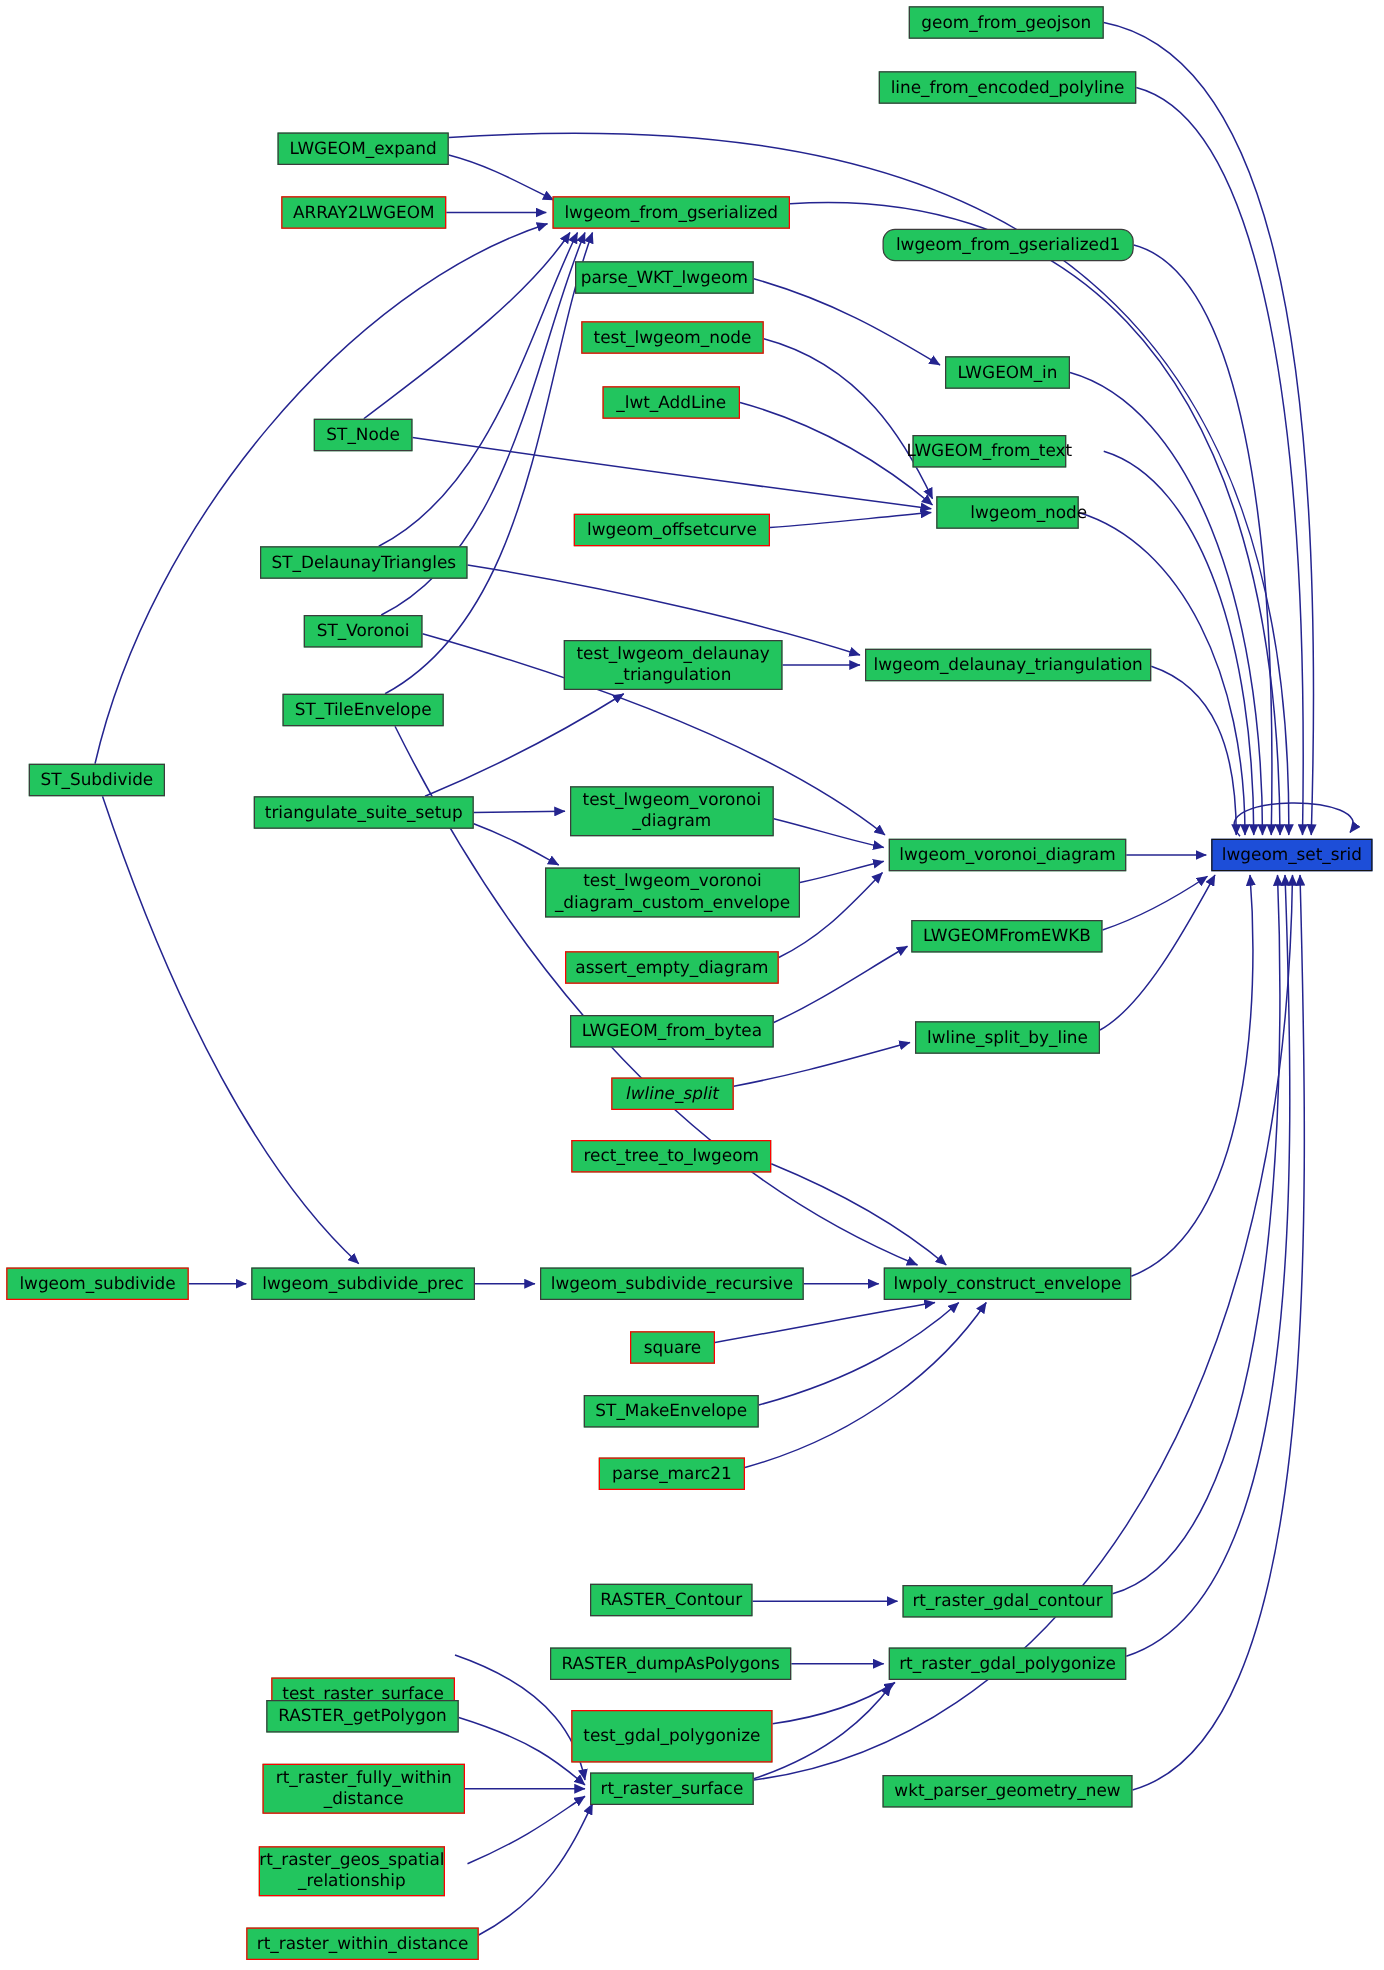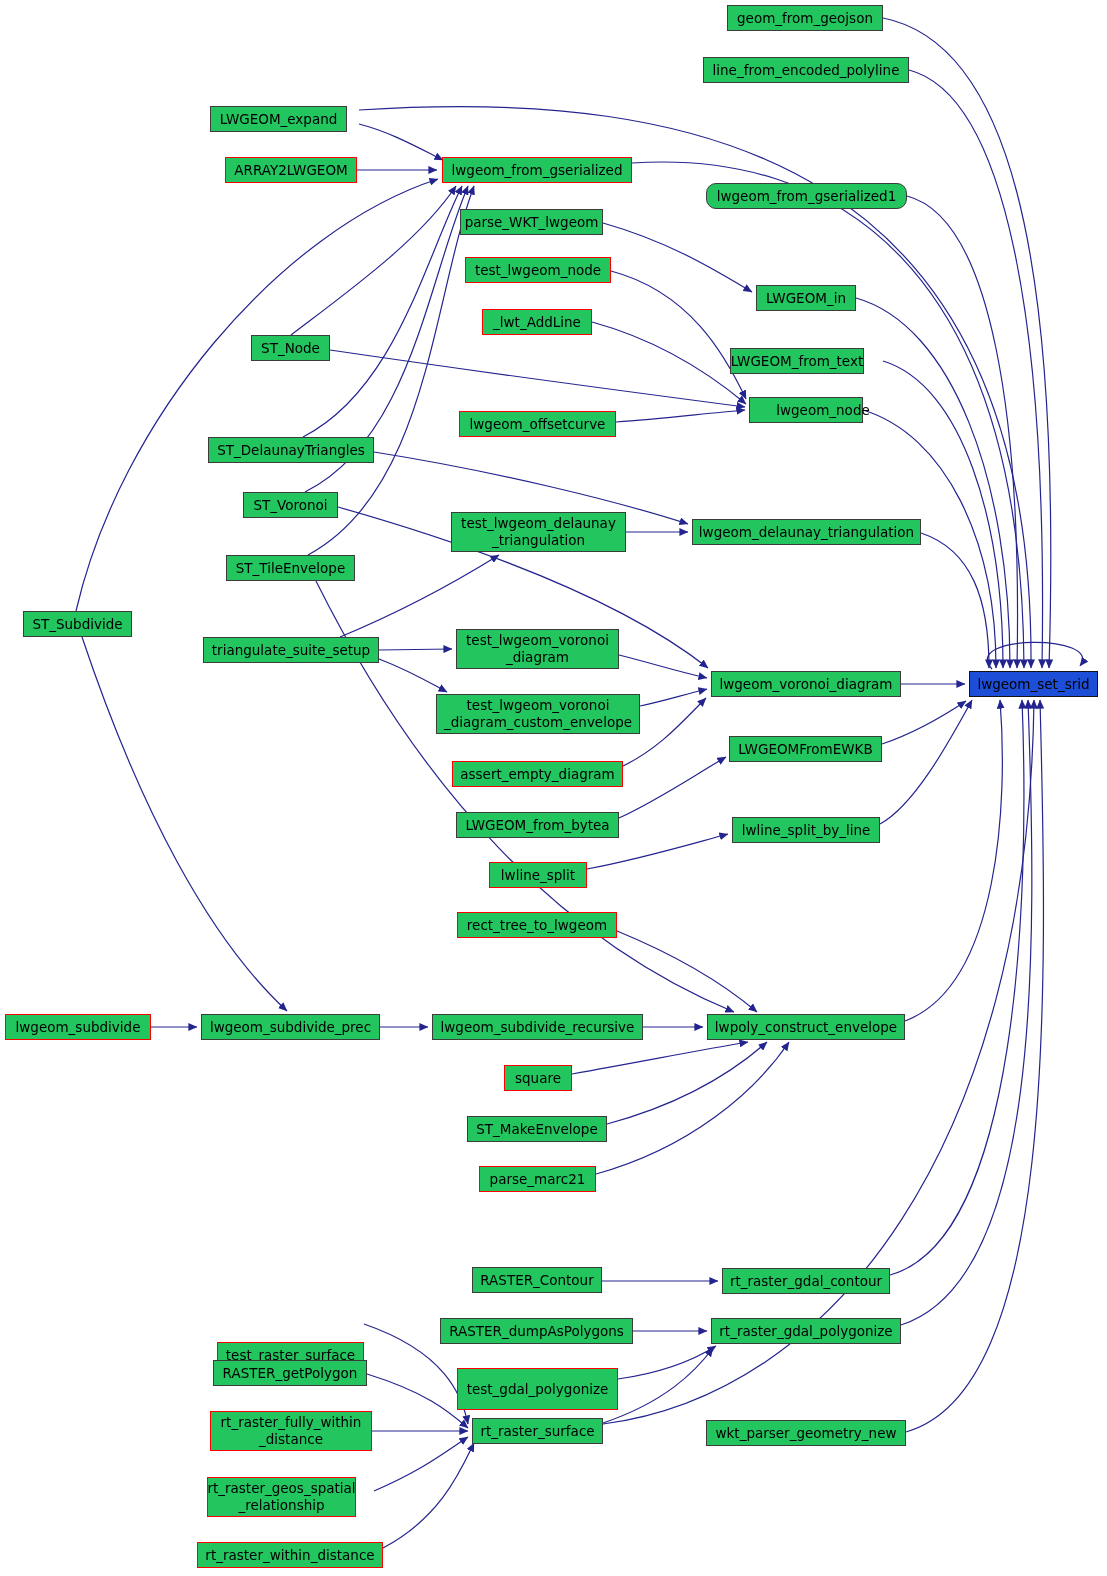--- a/index.html
+++ b/index.html
@@ -96,29 +96,29 @@
         <path d="M 364 1324 C 445 1352 462 1395 468 1424" fill="none" stroke="#24248f" stroke-width="1.2" marker-end="url(#arrow)"></path>
         <path d="M 367 1374 C 425 1392 447 1410 468 1428" fill="none" stroke="#24248f" stroke-width="1.2" marker-end="url(#arrow)"></path>
         <path d="M 372 1431 L 468 1431" fill="none" stroke="#24248f" stroke-width="1.2" marker-end="url(#arrow)"></path>
         <path d="M 374 1491 C 423 1470 445 1452 468 1437" fill="none" stroke="#24248f" stroke-width="1.2" marker-end="url(#arrow)"></path>
         <path d="M 383 1548 C 440 1518 460 1472 474 1443" fill="none" stroke="#24248f" stroke-width="1.2" marker-end="url(#arrow)"></path>
       </g>
   </svg>
   <div id="nodes">
       <div class="node" style="left: 727px; top: 5px; width: 156px; height: 26px;">geom_from_geojson</div>
       <div class="node" style="left: 703px; top: 57px; width: 206px; height: 26px;">line_from_encoded_polyline</div>
-      <div class="node" style="left: 210px; top: 106px; width: 137px; height: 26px;">LWGEOM_expand</div>
+      <div class="node" style="left: 222px; top: 106px; width: 137px; height: 26px;">LWGEOM_expand</div>
       <div class="node red" style="left: 225px; top: 157px; width: 132px; height: 26px;">ARRAY2LWGEOM</div>
       <div class="node red" style="left: 442px; top: 157px; width: 190px; height: 26px;">lwgeom_from_gserialized</div>
       <div class="node" style="left: 706px; top: 183px; width: 201px; height: 26px; border-radius: 10px;">lwgeom_from_gserialized1</div>
       <div class="node" style="left: 460px; top: 209px; width: 143px; height: 26px;">parse_WKT_lwgeom</div>
       <div class="node red" style="left: 465px; top: 257px; width: 146px; height: 26px;">test_lwgeom_node</div>
       <div class="node" style="left: 756px; top: 285px; width: 100px; height: 26px;">LWGEOM_in</div>
       <div class="node red" style="left: 482px; top: 309px; width: 110px; height: 26px; text-align: center;">_lwt_AddLine</div>
-      <div class="node" style="left: 730px; top: 348px; width: 134px; height: 26px;">LWGEOM_from_text</div>
+      <div class="node" style="left: 730px; top: 348px; width: 123px; height: 26px;">LWGEOM_from_text</div>
       <div class="node" style="left: 251px; top: 335px; width: 79px; height: 26px;">ST_Node</div>
       <div class="node" style="left: 749px; top: 397px; width: 114px; height: 26px; padding-left: 38px;">lwgeom_node</div>
       <div class="node red" style="left: 459px; top: 411px; width: 157px; height: 26px;">lwgeom_offsetcurve</div>
       <div class="node" style="left: 208px; top: 437px; width: 166px; height: 26px;">ST_DelaunayTriangles</div>
       <div class="node" style="left: 243px; top: 492px; width: 95px; height: 26px;">ST_Voronoi</div>
       <div class="node" style="left: 451px; top: 512px; width: 175px; height: 40px;">test_lwgeom_delaunay
 _triangulation</div>
       <div class="node" style="left: 692px; top: 519px; width: 229px; height: 26px;">lwgeom_delaunay_triangulation</div>
       <div class="node" style="left: 226px; top: 555px; width: 129px; height: 26px;">ST_TileEnvelope</div>
       <div class="node" style="left: 23px; top: 611px; width: 109px; height: 26px;">ST_Subdivide</div>
@@ -126,21 +126,21 @@
       <div class="node" style="left: 456px; top: 629px; width: 163px; height: 40px;">test_lwgeom_voronoi
 _diagram</div>
       <div class="node" style="left: 436px; top: 694px; width: 204px; height: 40px;">test_lwgeom_voronoi
 _diagram_custom_envelope</div>
       <div class="node" style="left: 711px; top: 671px; width: 190px; height: 26px;">lwgeom_voronoi_diagram</div>
       <div class="node target" style="left: 969px; top: 671px; width: 129px; height: 26px;">lwgeom_set_srid</div>
       <div class="node" style="left: 729px; top: 736px; width: 153px; height: 26px;">LWGEOMFromEWKB</div>
       <div class="node red" style="left: 452px; top: 761px; width: 171px; height: 26px;">assert_empty_diagram</div>
       <div class="node" style="left: 456px; top: 812px; width: 163px; height: 26px;">LWGEOM_from_bytea</div>
       <div class="node" style="left: 732px; top: 817px; width: 148px; height: 26px;">lwline_split_by_line</div>
-      <div class="node red" style="left: 489px; top: 862px; width: 98px; height: 26px;">lwline_split</div>
+      <div class="node red" style="left: 489px; top: 862px; width: 98px; height: 26px; font-style: italic;">lwline_split</div>
       <div class="node red" style="left: 457px; top: 912px; width: 160px; height: 26px;">rect_tree_to_lwgeom</div>
       <div class="node red" style="left: 5px; top: 1014px; width: 146px; height: 26px;">lwgeom_subdivide</div>
       <div class="node" style="left: 201px; top: 1014px; width: 179px; height: 26px;">lwgeom_subdivide_prec</div>
       <div class="node" style="left: 432px; top: 1014px; width: 211px; height: 26px;">lwgeom_subdivide_recursive</div>
       <div class="node" style="left: 707px; top: 1014px; width: 198px; height: 26px;">lwpoly_construct_envelope</div>
       <div class="node red" style="left: 504px; top: 1065px; width: 68px; height: 26px;">square</div>
       <div class="node" style="left: 467px; top: 1116px; width: 140px; height: 26px;">ST_MakeEnvelope</div>
       <div class="node red" style="left: 479px; top: 1166px; width: 117px; height: 26px;">parse_marc21</div>
       <div class="node" style="left: 472px; top: 1267px; width: 130px; height: 26px;">RASTER_Contour</div>
       <div class="node" style="left: 722px; top: 1268px; width: 168px; height: 26px;">rt_raster_gdal_contour</div>

